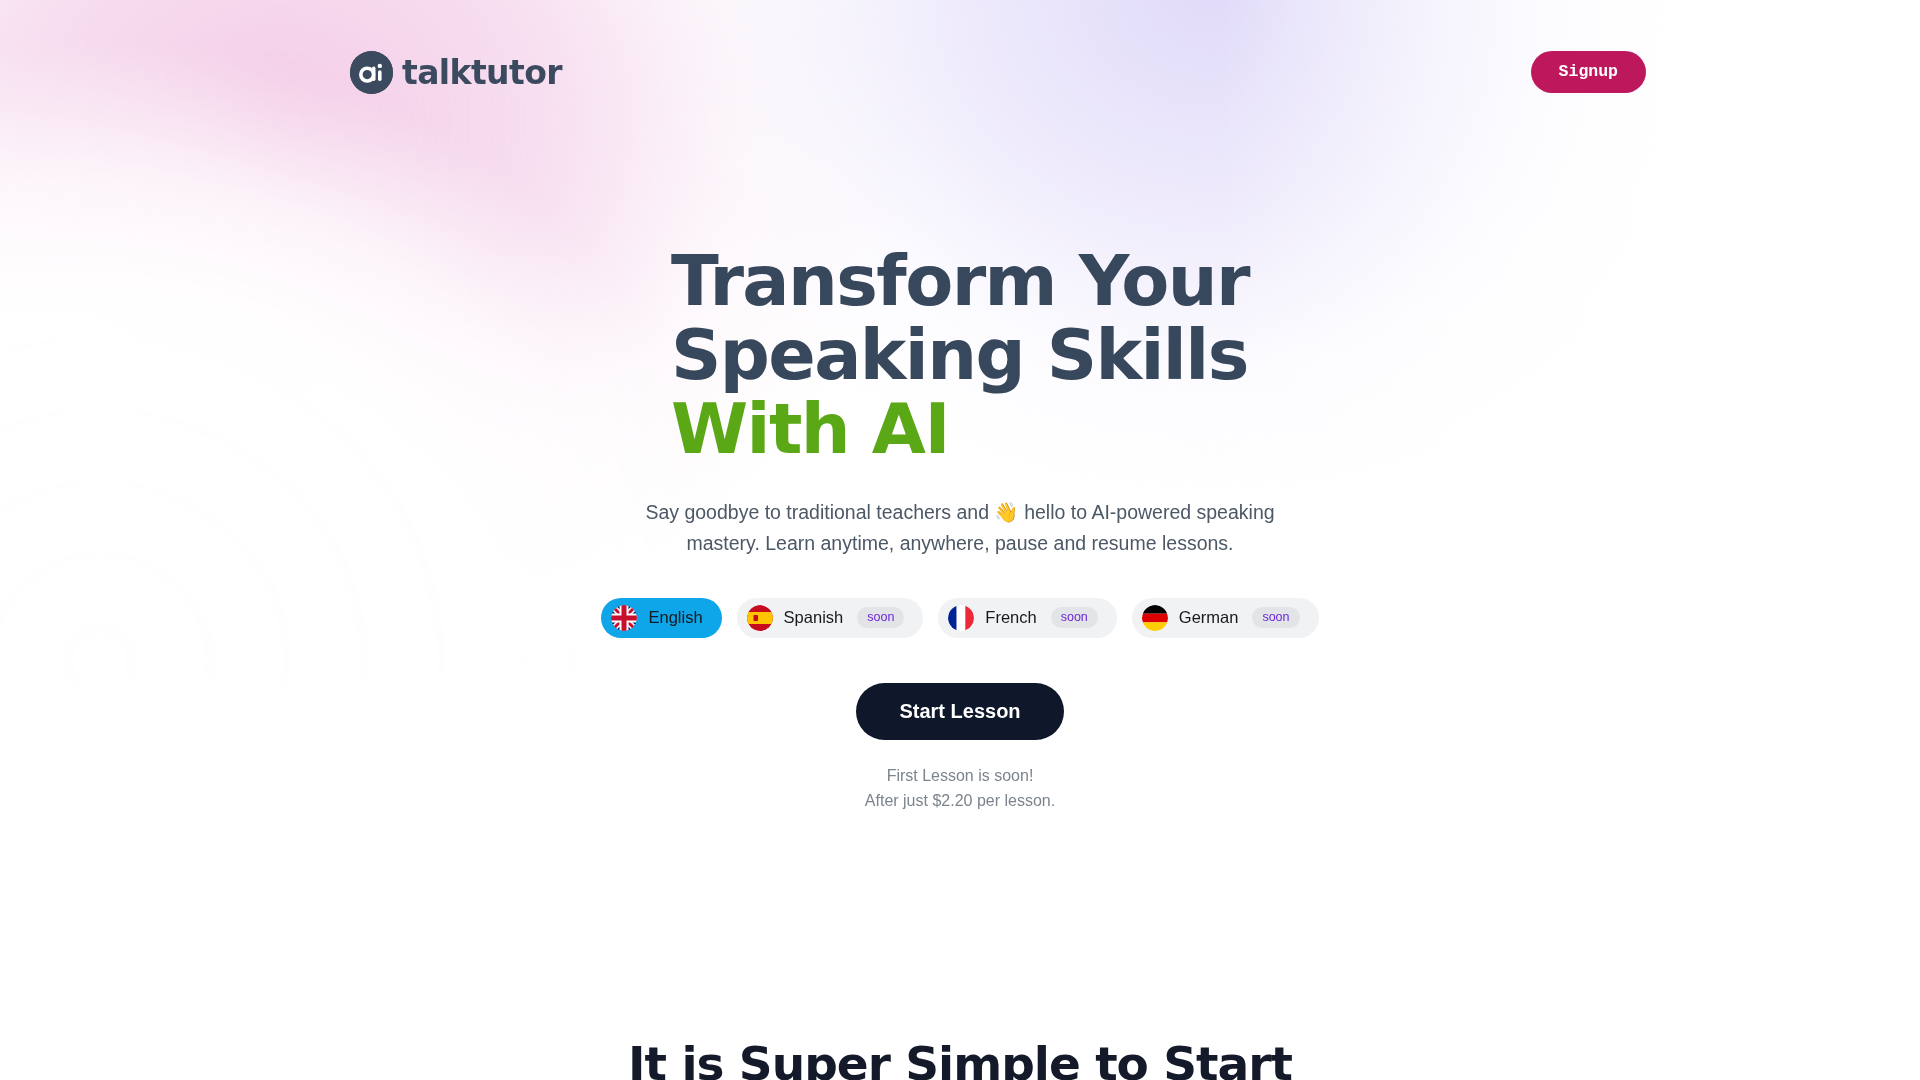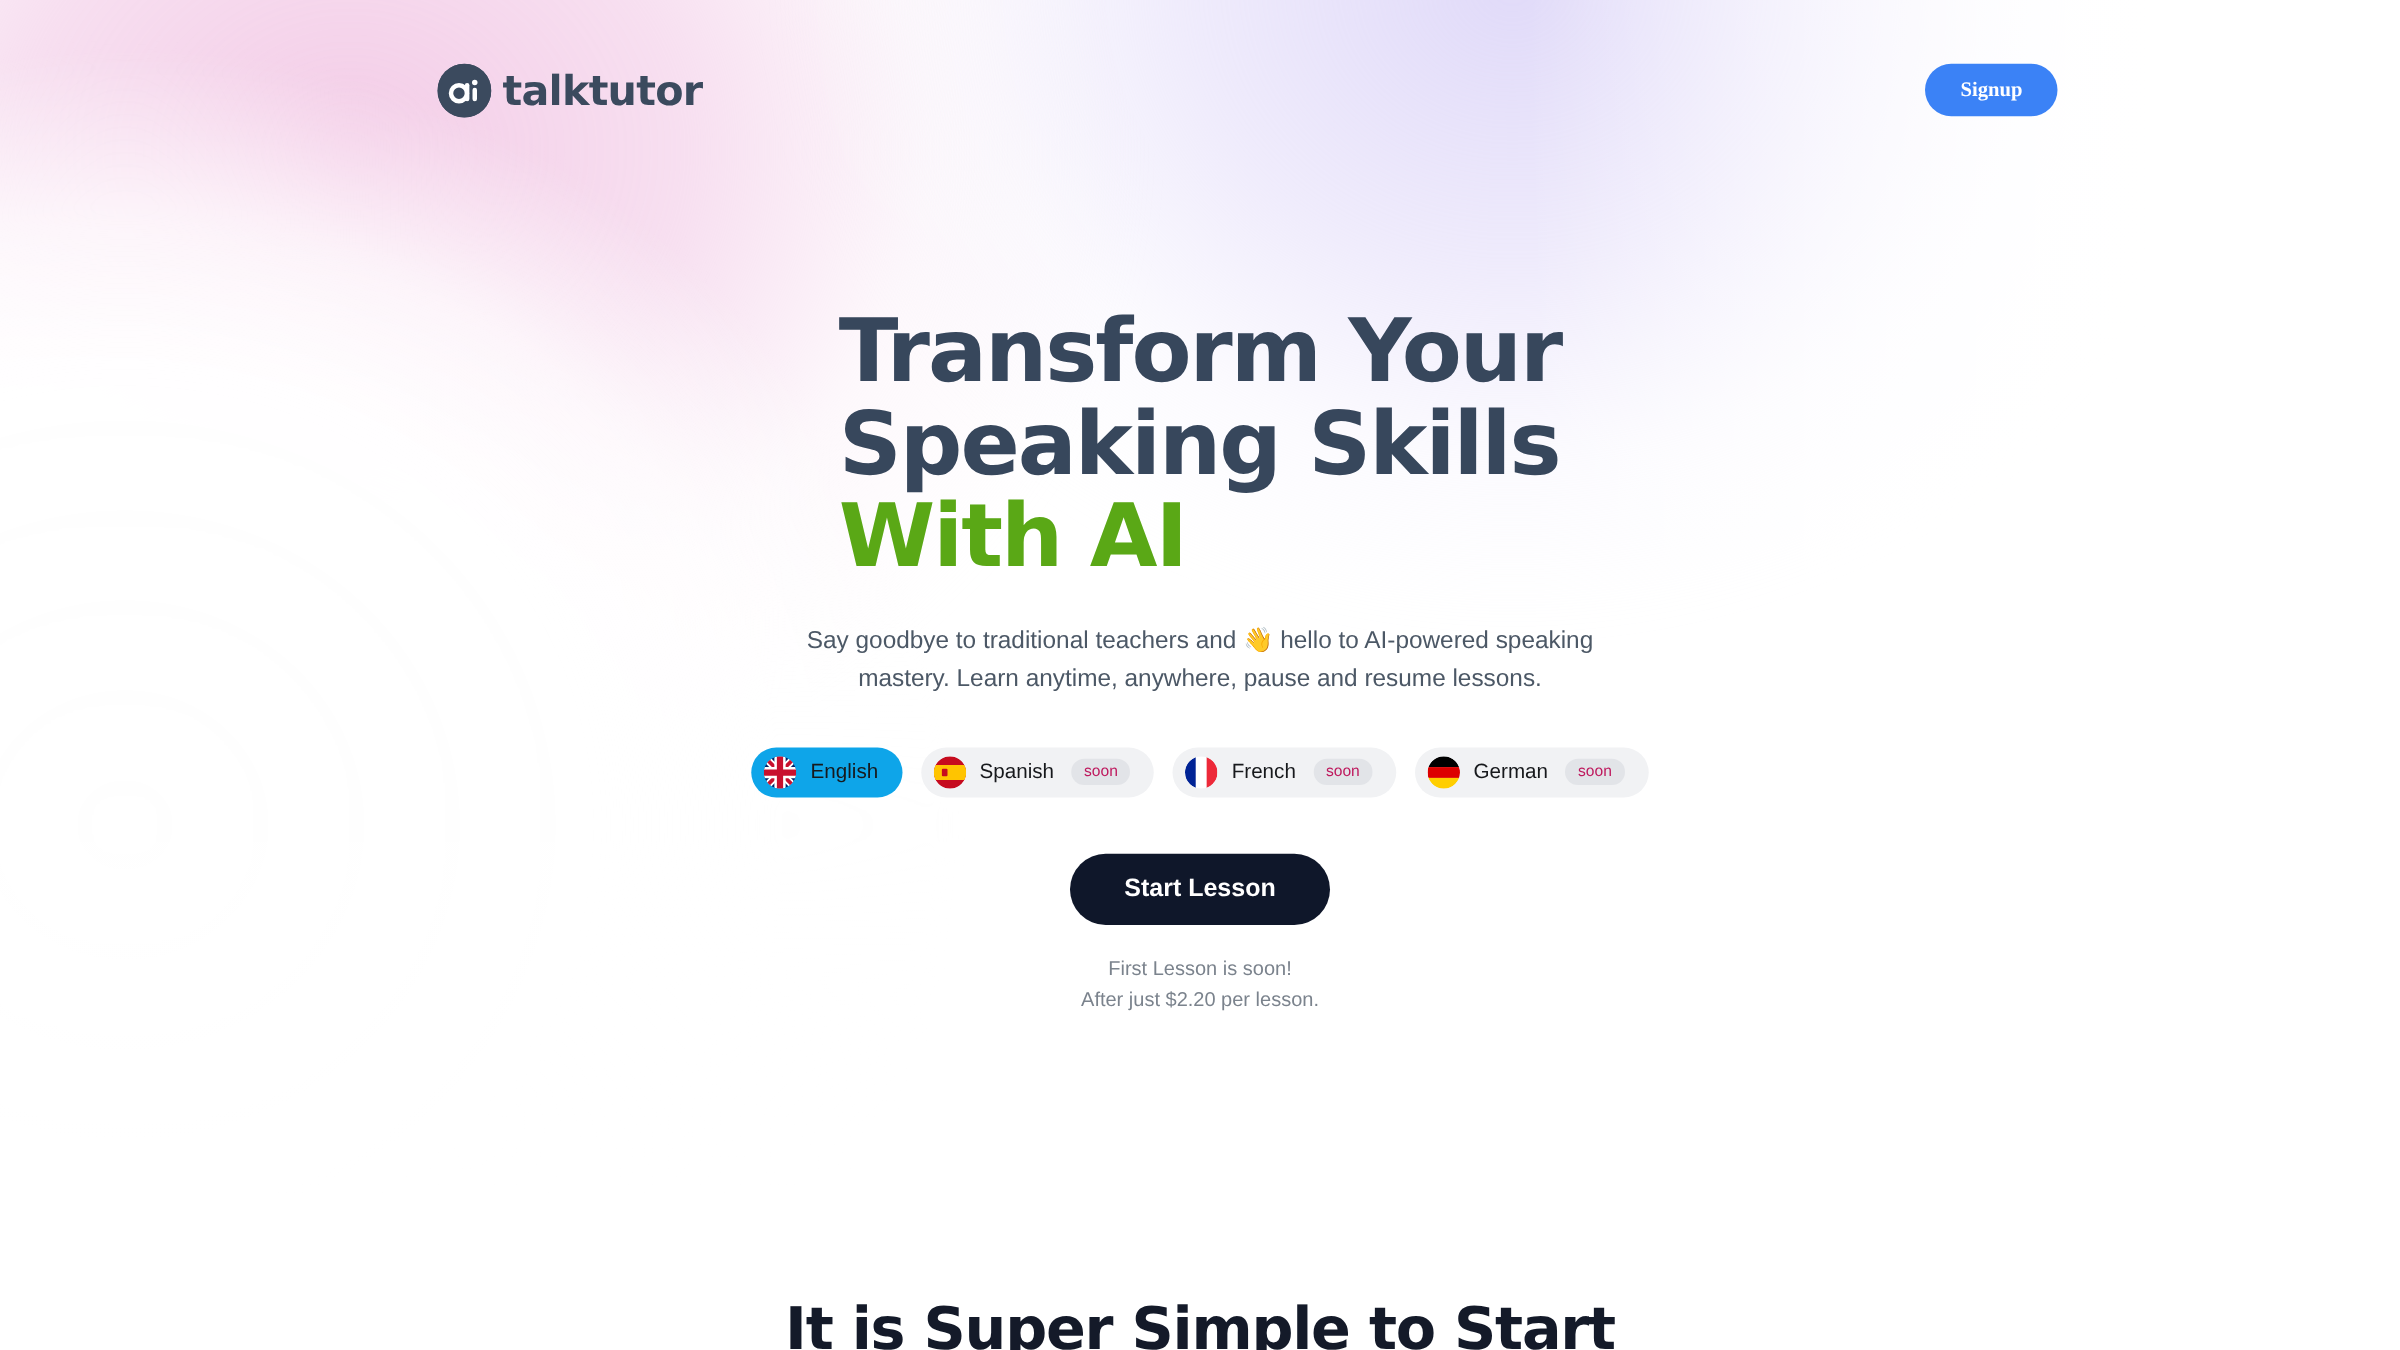--- a/index.html
+++ b/index.html
@@ -160,28 +160,28 @@
   .brand-word {
     font-size: 33px;
     font-weight: 800;
     letter-spacing: -0.6px;
     color: #3b4a5e;
     line-height: 1;
     font-family: "DejaVu Sans", sans-serif;
   }
 
   .signup-btn {
-    background: #3b82f6;
+    background: #be185d;
     color: #ffffff;
     border: none;
     border-radius: 999px;
     padding: 11px 28px;
     font-size: 16.5px;
     font-weight: 600;
-    font-family: Liberation Serif, serif;
+    font-family: Liberation Mono, monospace;
     cursor: pointer;
     line-height: 1.2;
   }
 
   
   .hero {
     position: absolute;
     top: 244px;
     left: 0;
     width: 1920px;
@@ -238,21 +238,21 @@
   .lang-name {
     font-size: 16.5px;
     color: #17191c;
     line-height: 1;
     white-space: nowrap;
   }
 
   .soon-badge {
     margin-left: 3px;
     font-size: 12.5px;
-    color: #be185d;
+    color: #6d28d9;
     background: #e2e4e8;
     border-radius: 999px;
     padding: 4px 10px;
     line-height: 1;
   }
 
   .flag {
     width: 26px;
     height: 26px;
     border-radius: 50%;

